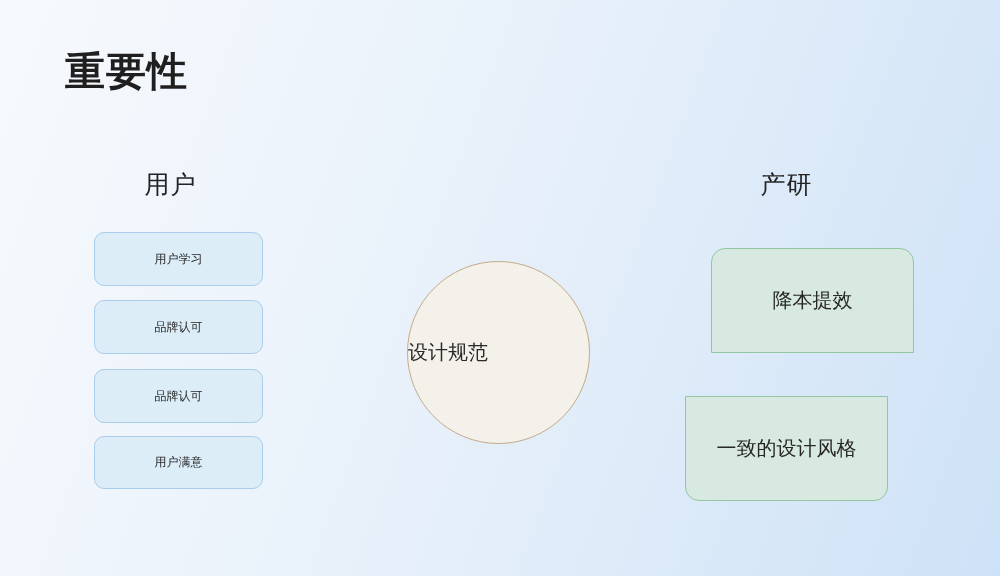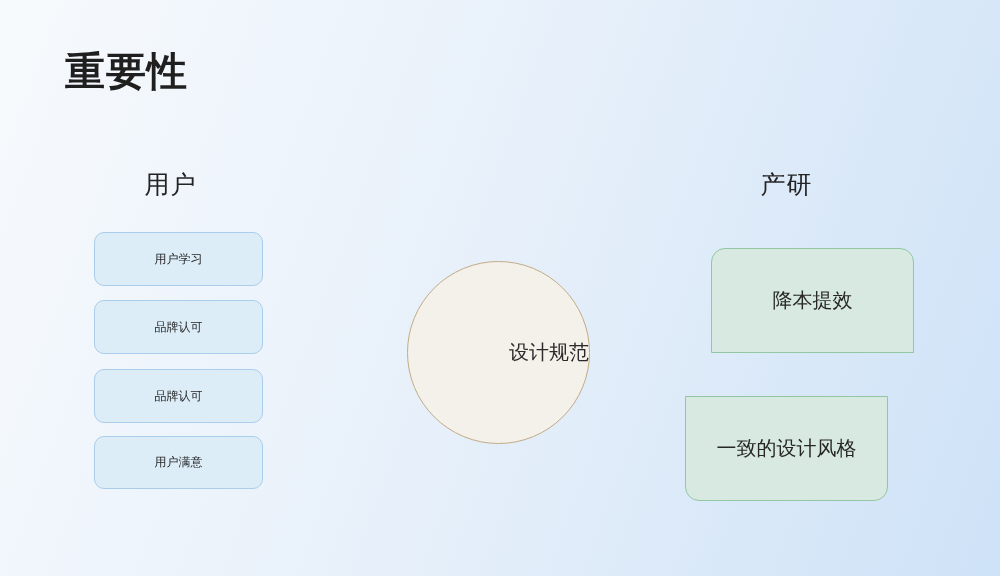--- a/index.html
+++ b/index.html
@@ -66,21 +66,21 @@
     left: 407px;
     top: 261px;
     width: 183px;
     height: 183px;
     box-sizing: border-box;
     background: #f4f1ea;
     border: 1.5px solid #c2ab87;
     border-radius: 50%;
     display: flex;
     align-items: center;
-    justify-content: flex-end;
+    justify-content: flex-start;
     font-size: 20px;
     font-weight: 500;
     color: #2a2a2a;
   }
 
   .green-box {
     position: absolute;
     left: 685px;
     width: 203px;
     height: 105px;

